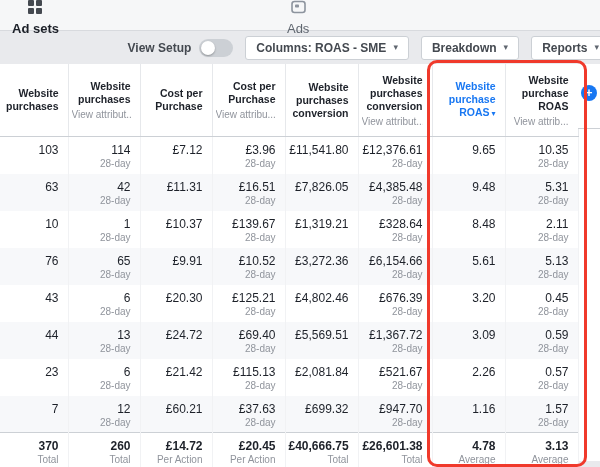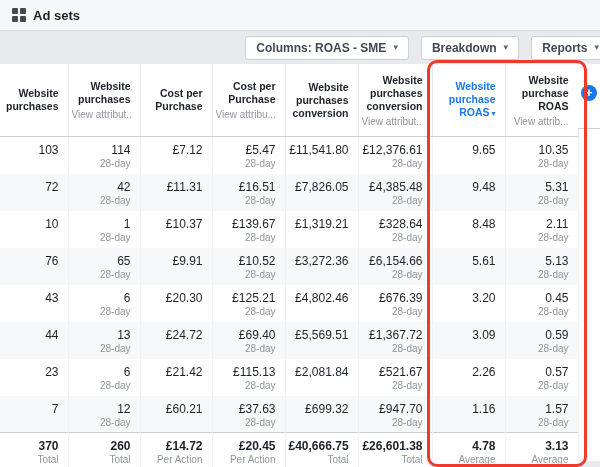--- a/index.html
+++ b/index.html
@@ -8,21 +8,21 @@
     background:#e9eaed;
     font-family:"Liberation Sans","DejaVu Sans",sans-serif;
     -webkit-font-smoothing:antialiased;
   }
   
   .tabbar{
     position:absolute;top:0;left:0;width:600px;height:30px;
     background:#f6f7f8;border-bottom:1px solid #d8dade;
     display:flex;align-items:center;
   }
-  .tab{display:flex;align-items:center;gap:7px;height:30px;padding:0 10px;cursor:pointer;}
+  .tab{display:flex;align-items:center;gap:7px;height:30px;padding:0 10px;cursor:pointer;flex-direction:column;}
   .tab-adsets{margin-left:2px;}
   .tab-ads{margin-left:208px;}
   .tab-label{font-size:13px;color:#606770;}
   .tab-adsets .tab-label{color:#1c2028;font-weight:700;}
   .tab-icon{display:inline-flex;align-items:center;}
   
   .toolbar{
     position:absolute;top:31px;left:0;right:-12px;height:33px;
     display:flex;align-items:center;justify-content:flex-end;gap:12px;
     background:transparent;padding-right:2px;
@@ -103,23 +103,38 @@
     <span class="tab-icon">
       <svg width="14" height="14" viewBox="0 0 14 14">
         <rect x="0" y="0" width="6" height="6" rx="1" fill="#444950"></rect>
         <rect x="8" y="0" width="6" height="6" rx="1" fill="#444950"></rect>
         <rect x="0" y="8" width="6" height="6" rx="1" fill="#444950"></rect>
         <rect x="8" y="8" width="6" height="6" rx="1" fill="#444950"></rect>
       </svg>
     </span>
     <span class="tab-label">Ad sets</span>
   </div>
+  <div class="tab tab-ads">
+    <span class="tab-icon">
+      <svg width="15" height="14" viewBox="0 0 15 14">
+        <rect x="1" y="1.5" width="13" height="11" rx="2.5" fill="none" stroke="#8d949e" stroke-width="1.6"></rect>
+        <rect x="4" y="4.5" width="4" height="3" rx="0.8" fill="#8d949e"></rect>
+      </svg>
+    </span>
+    <span class="tab-label">Ads</span>
+  </div>
 </div>
 
 <div class="toolbar">
+  <span class="view-setup">
+    <span class="view-setup-label">View Setup</span>
+    <span class="toggle">
+        <span class="knob"></span>
+      </span>
+  </span>
   <button class="btn">
     <span>Columns: ROAS - SME</span>
     <span class="caret">▾</span>
   </button>
   <button class="btn">
     <span>Breakdown</span>
     <span class="caret">▾</span>
   </button>
   <button class="btn">
     <span>Reports</span>
@@ -177,41 +192,41 @@
             <div class="val">103</div>
           </td>
           <td>
             <div class="val">114</div>
             <div class="sub">28-day</div>
           </td>
           <td>
             <div class="val">£7.12</div>
           </td>
           <td>
-            <div class="val">£5.47</div>
+            <div class="val">£3.96</div>
             <div class="sub">28-day</div>
           </td>
           <td>
             <div class="val">£11,541.80</div>
           </td>
           <td>
             <div class="val">£12,376.61</div>
             <div class="sub">28-day</div>
           </td>
           <td>
             <div class="val">9.65</div>
           </td>
           <td>
             <div class="val">10.35</div>
             <div class="sub">28-day</div>
           </td>
         </tr>
         <tr>
           <td>
-            <div class="val">72</div>
+            <div class="val">63</div>
           </td>
           <td>
             <div class="val">42</div>
             <div class="sub">28-day</div>
           </td>
           <td>
             <div class="val">£11.31</div>
           </td>
           <td>
             <div class="val">£16.51</div>

